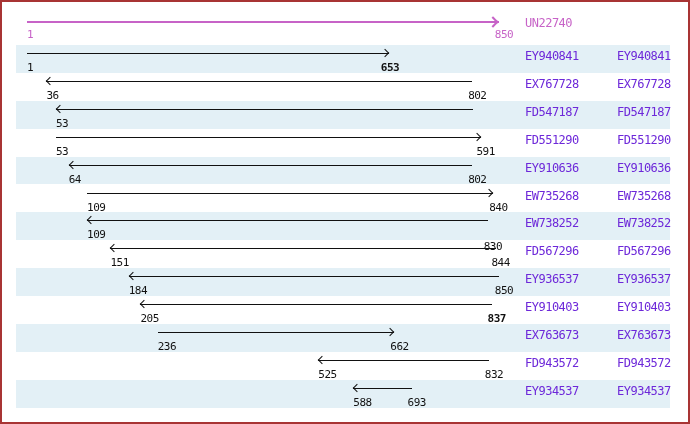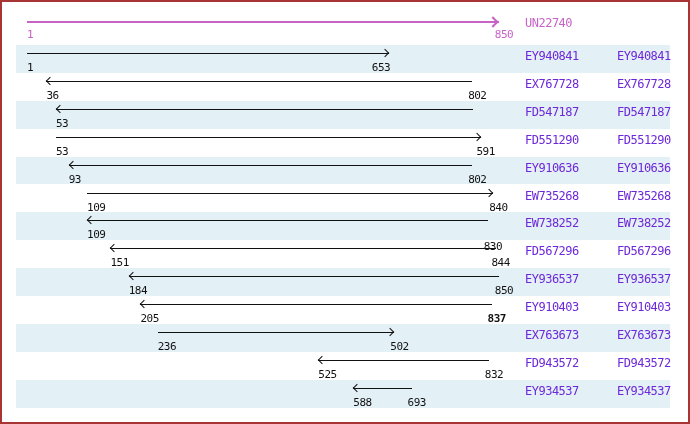--- a/index.html
+++ b/index.html
@@ -48,21 +48,21 @@
     <span class="num magenta" id="ref-start" style="left: 25px; top: 27px;">1</span>
     <span class="num magenta center" id="ref-end" style="left: 502px; top: 27px;">850</span>
     <span class="refname">UN22740</span>
   </div>
   <div id="rows">
       <div>
     <div class="band" style="top: 43px; height: 27.9px;"></div>
     <div class="aline" style="left: 25px; top: 51px; width: 362.478px;"></div>
     <div class="head right" style="top: 48px; left: 380.478px;"></div>
     <span class="num nstart" style="left: 25px; top: 60px;">1</span>
-    <span class="num nend center" style="left: 379px; top: 60px;">653</span>
+    <span class="num nend center" style="left: 388px; top: 60px; font-weight: bold;">653</span>
     <span class="sname c1" style="left: 523px; top: 48px;">EY940841</span>
     <span class="sname c2" style="left: 615px; top: 48px;">EY940841</span>
   </div>
       <div>
 
     <div class="aline" style="left: 44.4582px; top: 78.9px; width: 425.856px;"></div>
     <div class="head left" style="top: 75.9px; left: 45.4582px;"></div>
     <span class="num nstart" style="left: 44.4582px; top: 87.9px;">36</span>
     <span class="num nend center" style="left: 475.314px; top: 87.9px;">802</span>
     <span class="sname c1" style="left: 523px; top: 75.9px;">EX767728</span>
@@ -83,21 +83,21 @@
     <div class="head right" style="top: 131.7px; left: 471.654px;"></div>
     <span class="num nstart" style="left: 53.9093px; top: 143.7px;">53</span>
     <span class="num nend center" style="left: 483.654px; top: 143.7px;">591</span>
     <span class="sname c1" style="left: 523px; top: 131.7px;">FD551290</span>
     <span class="sname c2" style="left: 615px; top: 131.7px;">FD551290</span>
   </div>
       <div>
     <div class="band" style="top: 154.6px; height: 27.9px;"></div>
     <div class="aline" style="left: 66.6961px; top: 162.6px; width: 403.618px;"></div>
     <div class="head left" style="top: 159.6px; left: 67.6961px;"></div>
-    <span class="num nstart" style="left: 66.6961px; top: 171.6px;">93</span>
+    <span class="num nstart" style="left: 66.6961px; top: 171.6px;">64</span>
     <span class="num nend center" style="left: 475.314px; top: 171.6px;">802</span>
     <span class="sname c1" style="left: 523px; top: 159.6px;">EY910636</span>
     <span class="sname c2" style="left: 615px; top: 159.6px;">EY910636</span>
   </div>
       <div>
 
     <div class="aline" style="left: 85.0424px; top: 190.5px; width: 406.398px;"></div>
     <div class="head right" style="top: 187.5px; left: 484.441px;"></div>
     <span class="num nstart" style="left: 85.0424px; top: 199.5px;">109</span>
     <span class="num nend center" style="left: 496.441px; top: 199.5px;">840</span>
@@ -138,21 +138,21 @@
     <span class="num nstart" style="left: 138.413px; top: 311.1px;">205</span>
     <span class="num nend center" style="left: 494.773px; top: 311.1px; font-weight: bold;">837</span>
     <span class="sname c1" style="left: 523px; top: 299.1px;">EY910403</span>
     <span class="sname c2" style="left: 615px; top: 299.1px;">EY910403</span>
   </div>
       <div>
     <div class="band" style="top: 322px; height: 27.9px;"></div>
     <div class="aline" style="left: 155.648px; top: 330px; width: 236.834px;"></div>
     <div class="head right" style="top: 327px; left: 385.482px;"></div>
     <span class="num nstart" style="left: 155.648px; top: 339px;">236</span>
-    <span class="num nend center" style="left: 397.482px; top: 339px;">502</span>
+    <span class="num nend center" style="left: 397.482px; top: 339px;">662</span>
     <span class="sname c1" style="left: 523px; top: 327px;">EX763673</span>
     <span class="sname c2" style="left: 615px; top: 327px;">EX763673</span>
   </div>
       <div>
 
     <div class="aline" style="left: 316.317px; top: 357.9px; width: 170.676px;"></div>
     <div class="head left" style="top: 354.9px; left: 317.317px;"></div>
     <span class="num nstart" style="left: 316.317px; top: 366.9px;">525</span>
     <span class="num nend center" style="left: 491.993px; top: 366.9px;">832</span>
     <span class="sname c1" style="left: 523px; top: 354.9px;">FD943572</span>

